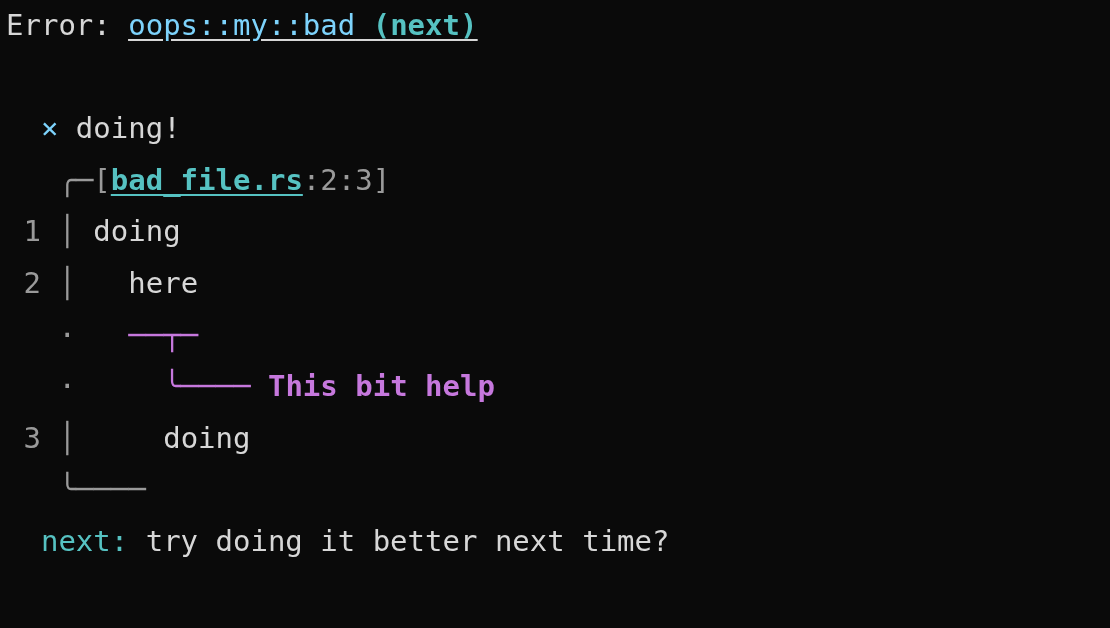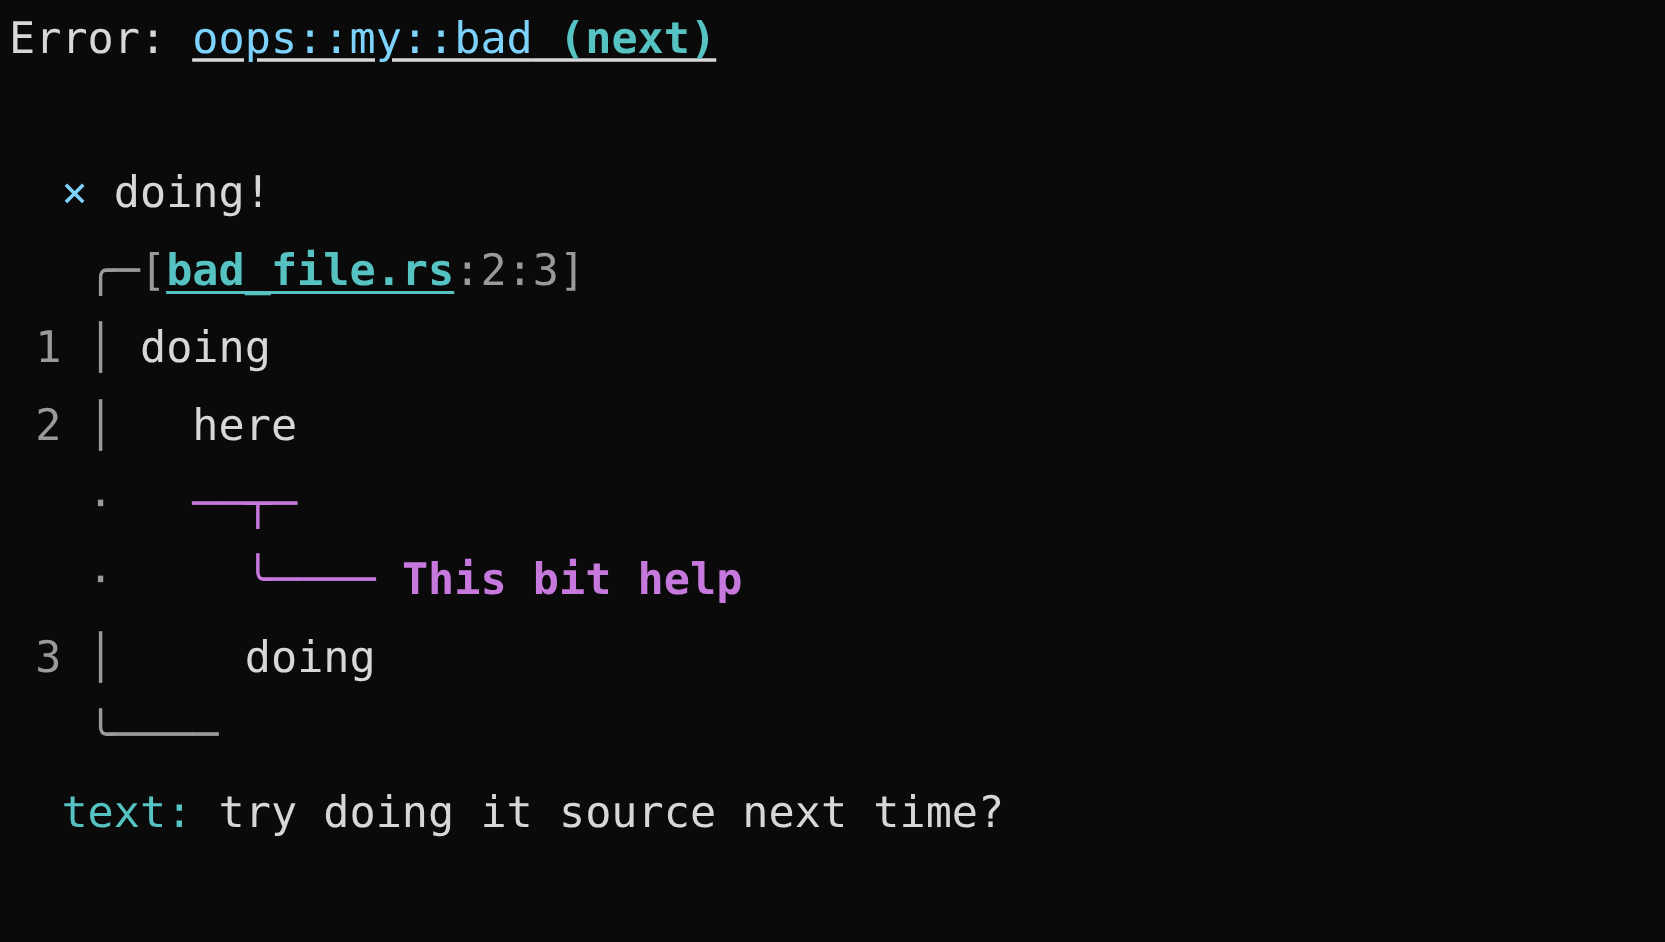--- a/index.html
+++ b/index.html
@@ -35,13 +35,13 @@
 <pre class="term"><span class="fg-white">Error: </span><span class="ul"><a href="#"><span class="fg-red">oops::my::bad</span><span class="fg-cyan bold"> (</span><span class="fg-cyan bold">next</span><span class="fg-cyan bold">)</span></a></span>
 
   <span class="fg-red">×</span> <span class="fg-white">doing!</span>
 <span class="fg-dim">   ╭─</span><span class="fg-dim">[</span><a href="#" class="fg-cyan bold ul">bad_file.rs</a><span class="fg-dim">:2:3</span><span class="fg-dim">]</span>
  <span class="fg-dim">1</span><span class="fg-dim"> │ </span><span class="fg-white">doing</span>
  <span class="fg-dim">2</span><span class="fg-dim"> │ </span><span class="fg-white">  here</span>
   <span class="fg-dim"> · </span><span class="fg-magenta bold">  ──┬─</span>
   <span class="fg-dim"> · </span><span class="fg-magenta bold">    ╰──── </span><span class="fg-magenta bold">This bit help</span>
  <span class="fg-dim">3</span><span class="fg-dim"> │ </span><span class="fg-white">    doing</span>
 <span class="fg-dim">   ╰────</span>
-  <span class="fg-cyan">text: </span><span class="fg-white">try doing it source next time?</span></pre>
+  <span class="fg-cyan">next: </span><span class="fg-white">try doing it better next time?</span></pre>
 
 </body></html>

